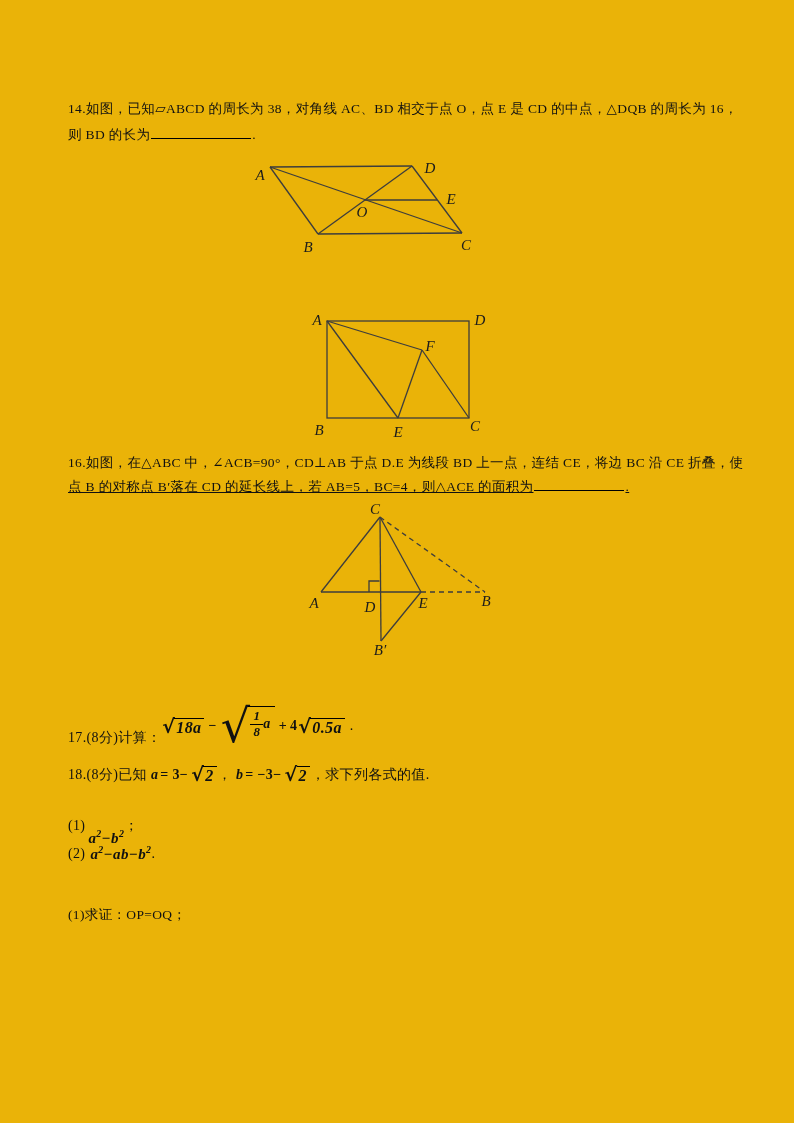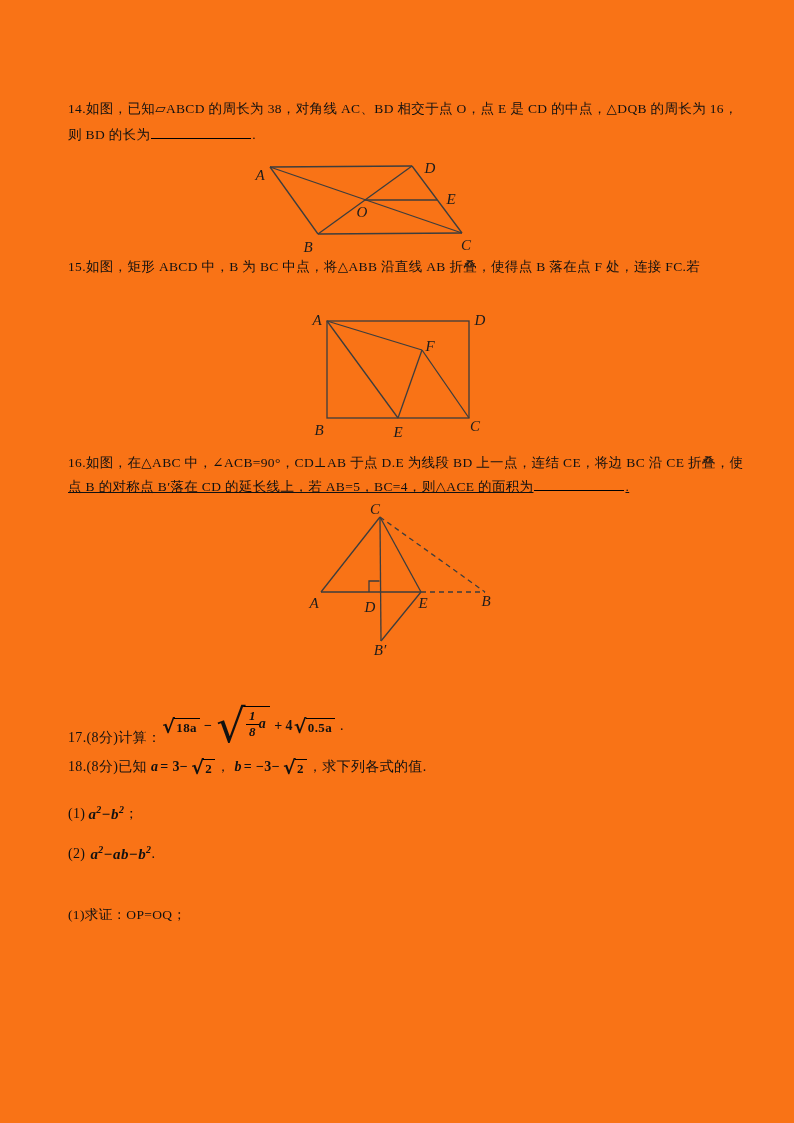--- a/index.html
+++ b/index.html
@@ -1,19 +1,19 @@
 <!DOCTYPE html>
 <html><head>
 <meta charset="utf-8">
 <style>
   html,body{margin:0;padding:0;background:#ffffff;}
   .page{
     position:relative;
     width:794px;height:1123px;
-    background:#f97316;
+    background:#eab308;
     font-family:"Liberation Serif","DejaVu Serif",serif;
     color:#111;
     overflow:hidden;
   }
   .line{
     position:absolute;
     left:68px;
     white-space:nowrap;
     font-size:13.5px;
     letter-spacing:0.35px;
@@ -33,29 +33,29 @@
   }
   .w100{width:100px;}.w95{width:95px;}.w90{width:90px;}.w80{width:80px;}
   
   .mrow{display:inline-flex;align-items:center;}
   .mi{font-style:italic;font-weight:bold;}
   .mop{font-weight:bold;font-style:normal;padding:0 3px;}
   .mnum{font-weight:bold;}
   .sqrt{display:inline-flex;align-items:flex-start;margin:0 1px;}
   .rsign{font-style:normal;font-weight:bold;font-family:"DejaVu Sans",sans-serif;}
   .sqrt.sm .rsign{font-size:19px;line-height:17px;margin-right:-1px;}
-  .sqrt.sm .rbody{border-top:1.5px solid #000;padding:1px 3px 0 2px;font-size:13px;font-weight:bold;line-height:15px;}
+  .sqrt.sm .rbody{border-top:1.5px solid #000;padding:1px 3px 0 2px;font-size:16px;font-weight:bold;font-style:italic;line-height:15px;}
   .sqrt.big{align-items:flex-start;}
   .sqrt.big .rsign{font-size:46px;line-height:40px;font-weight:normal;margin-right:-2px;}
   .sqrt.big .rbody{display:inline-flex;align-items:center;border-top:1.7px solid #000;padding:2px 4px 0 2px;}
   .frac{display:inline-flex;flex-direction:column;align-items:center;font-size:13px;line-height:1.15;font-weight:bold;font-style:italic;}
   .frac .num{padding:0 3px;}
   .frac .den{border-top:1.4px solid #000;padding:0 3px;}
   .p17row{top:702px;height:44px;display:flex;align-items:flex-end;font-size:14px;}
-  .p18row{top:759px;height:24px;display:flex;align-items:flex-start;font-size:14px;}
+  .p18row{top:759px;height:24px;display:flex;align-items:flex-end;font-size:14px;}
   .itemrow{display:flex;align-items:center;font-size:14px;}
   .msup{font-size:10px;font-weight:bold;font-style:italic;vertical-align:super;line-height:0;}
   .mexpr{font-size:15px;}
   
   .fig{position:absolute;}
   .fig svg text{
     font-family:"Liberation Serif","DejaVu Serif",serif;
     font-style:italic;
     font-size:15px;
     fill:#1c1c1c;
@@ -85,21 +85,20 @@
       <line x1="137" y1="54" x2="209" y2="54"></line>
       <text x="32" y="34" text-anchor="middle">A</text>
       <text x="202" y="27" text-anchor="middle">D</text>
       <text x="80" y="106" text-anchor="middle">B</text>
       <text x="238" y="104" text-anchor="middle">C</text>
       <text x="223" y="58" text-anchor="middle">E</text>
       <text x="134" y="71" text-anchor="middle">O</text>
     </svg>
   </div>
 
-  <div class="line" style="top:259px;">15.如图，矩形 ABCD 中，B 为 BC 中点，将△ABB 沿直线 AB 折叠，使得点 B 落在点 F 处，连接 FC.若</div>
 
   <div class="fig" style="left:298px;top:306px;">
     <svg width="200" height="136" viewBox="0 0 200 136">
       <rect x="29" y="15" width="142" height="97"></rect>
       <line x1="29" y1="15" x2="100" y2="112"></line>
       <line x1="29" y1="15" x2="124" y2="44"></line>
       <line x1="124" y1="44" x2="100" y2="112"></line>
       <line x1="124" y1="44" x2="171" y2="112"></line>
       <text x="19" y="19" text-anchor="middle">A</text>
       <text x="182" y="19" text-anchor="middle">D</text>
@@ -174,21 +173,21 @@
     <span class="mnum" style="margin:0 2px;">= −3−</span>
     <span class="sqrt sm">
         <span class="rsign">√</span>
         <span class="rbody">2</span>
       </span>
     <span>，求下列各式的值.</span>
   </div>
 
   <div class="line itemrow" style="top:806px;">
     <span>(1)</span>
-    <span class="mexpr" style="margin-left:3px;"><span class="mi">a</span><sup class="msup">2</sup><span class="mi">−b</span><sup class="msup">2</sup></span>
+    <span class="mexpr" style="margin-left:3px;margin-top:24px;"><span class="mi">a</span><sup class="msup">2</sup><span class="mi">−b</span><sup class="msup">2</sup></span>
     <span>；</span>
   </div>
 
   <div class="line itemrow" style="top:846px;">
     <span>(2)</span>
     <span class="mexpr" style="margin-left:5px;"><span class="mi">a</span><sup class="msup">2</sup><span class="mi">−ab−b</span><sup class="msup">2</sup></span>
     <span>.</span>
   </div>
 
   <div class="line" style="top:907px;">(1)求证：OP=OQ；</div>

